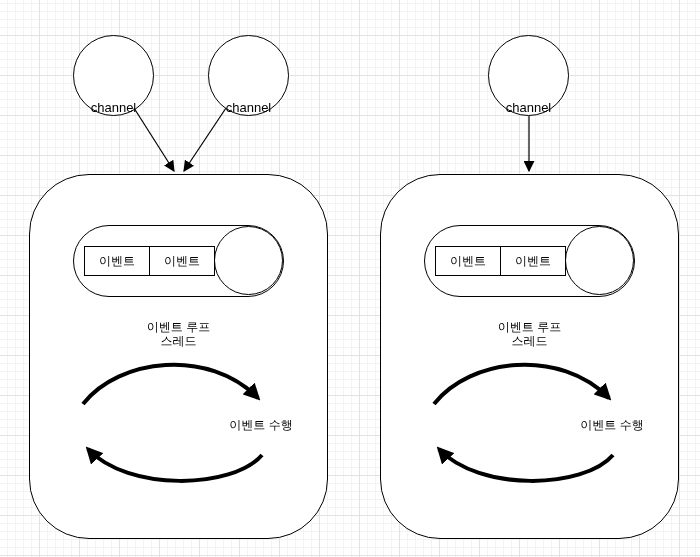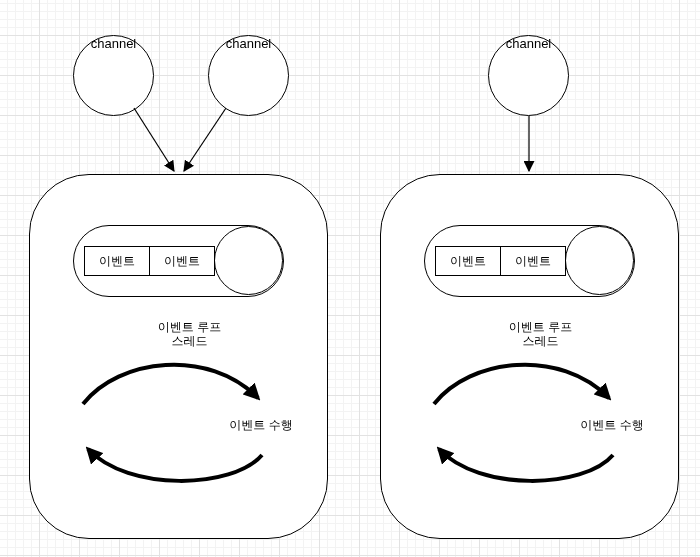--- a/index.html
+++ b/index.html
@@ -26,21 +26,21 @@
     background-size: 40px 40px, 40px 40px, 8px 8px, 8px 8px;
     background-position: -1px -5px, -1px -5px, -1px -5px, -1px -5px;
   }
 
   .node-circle {
     position: absolute;
     border: 1px solid var(--stroke);
     border-radius: 50%;
     background: #fff;
     display: flex;
-    align-items: flex-start;
+    align-items: flex-end;
     justify-content: center;
     font-size: 13px;
   }
 
   .loop-container {
     position: absolute;
     width: 299px;
     height: 365px;
     border: 1px solid var(--stroke);
     border-radius: 60px;
@@ -79,21 +79,21 @@
     display: flex;
     align-items: center;
     justify-content: center;
     font-size: 12px;
   }
   .event-box.first  { left: 54px; }
   .event-box.second { left: 119px; }
 
   .thread-label {
     position: absolute;
-    left: 11px;
+    left: 0;
     top: 145px;
     width: 100%;
     text-align: center;
     font-size: 12px;
     line-height: 14px;
   }
 
   .run-label {
     position: absolute;
     left: 160px;

